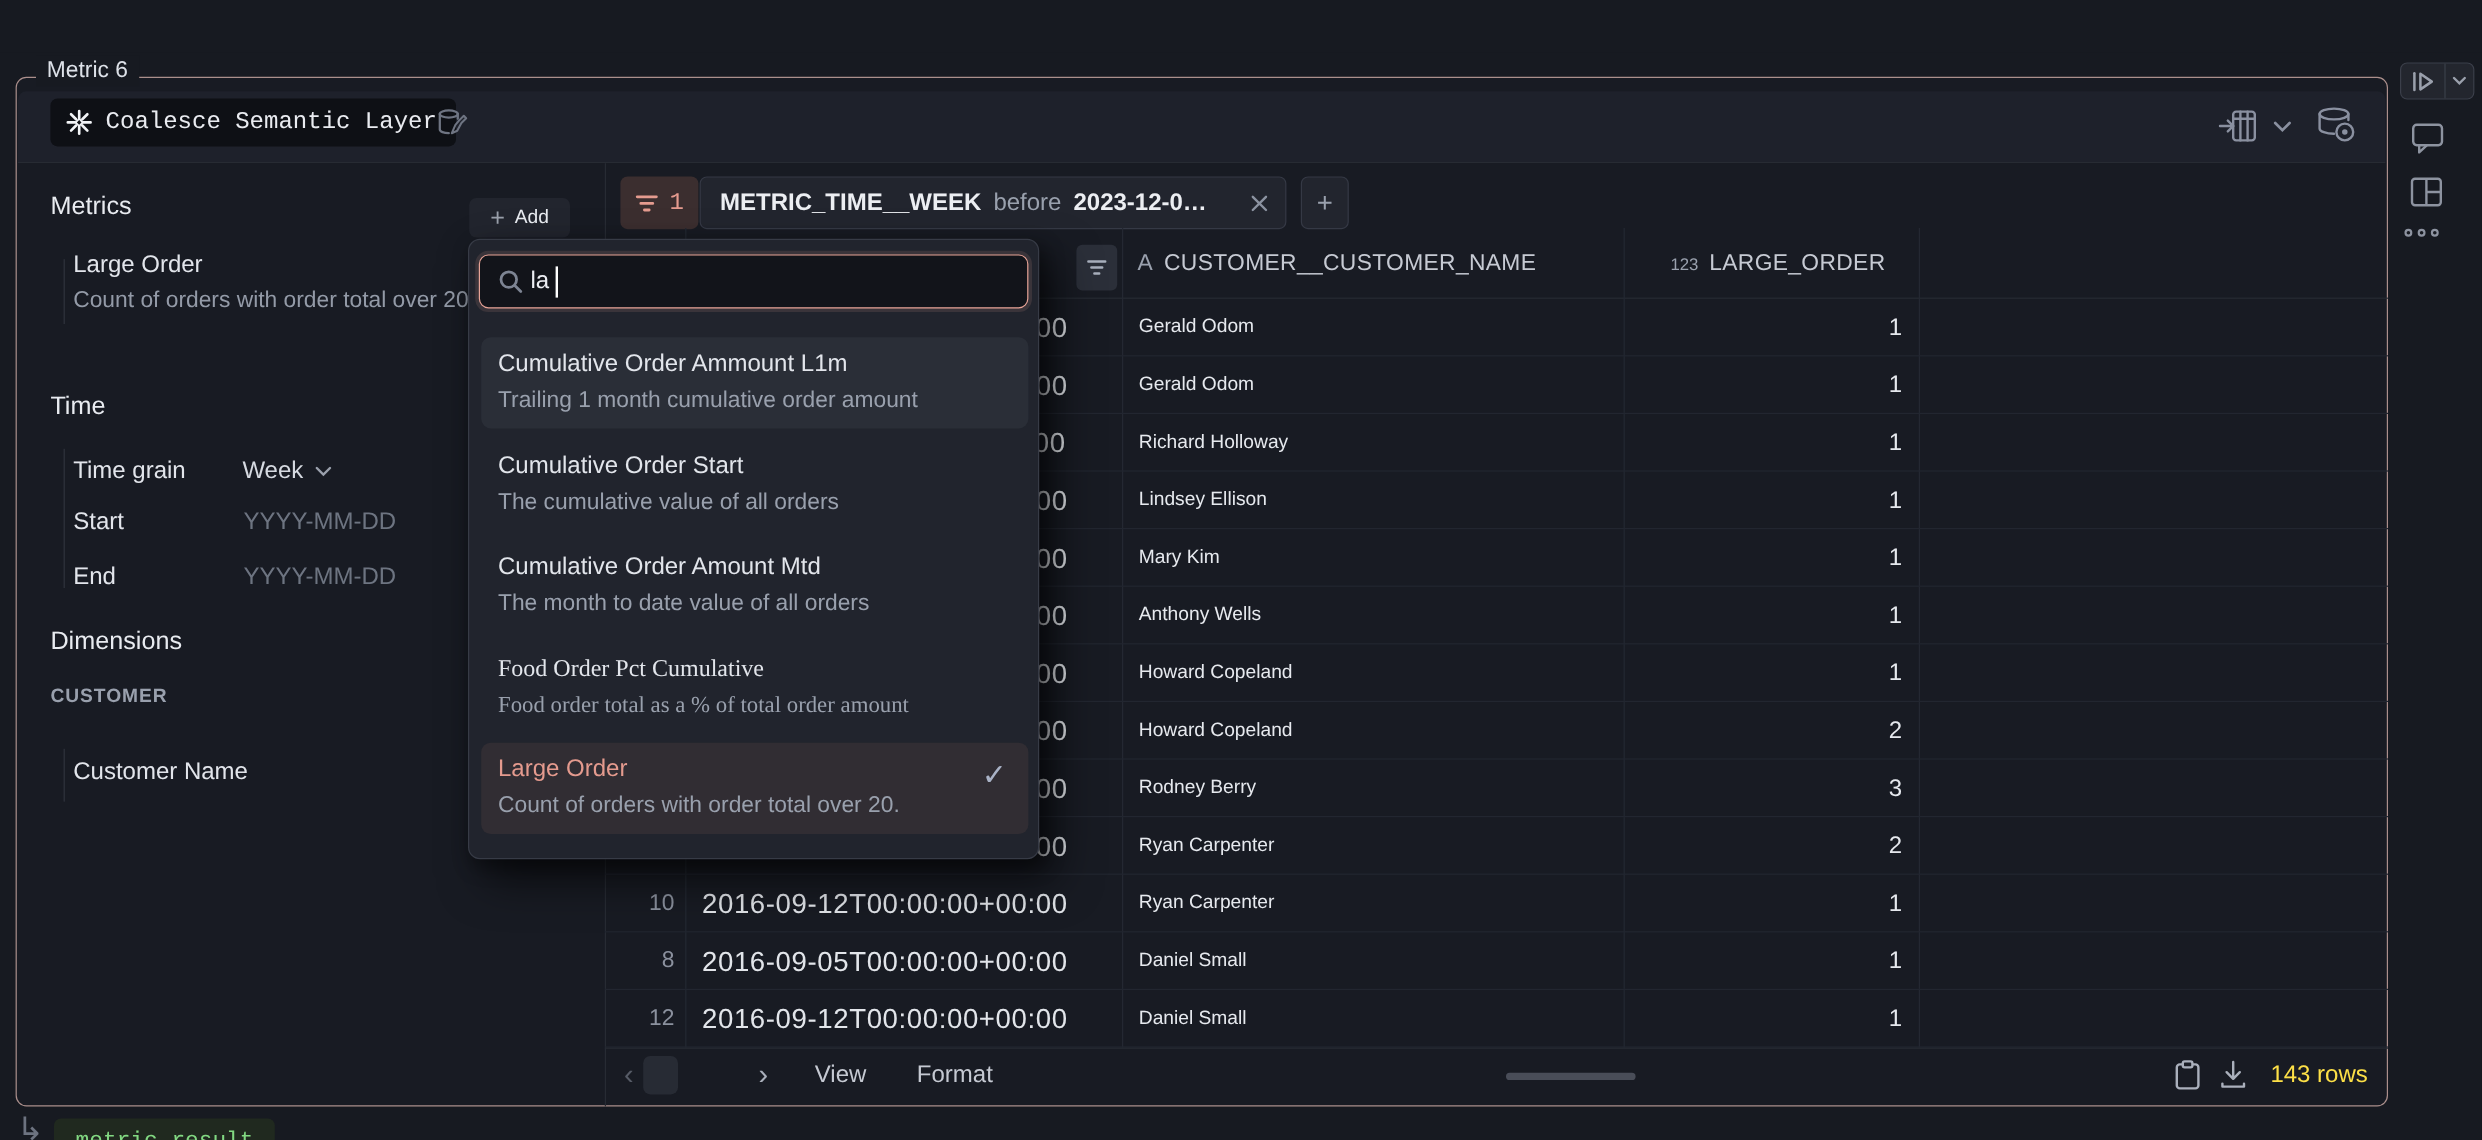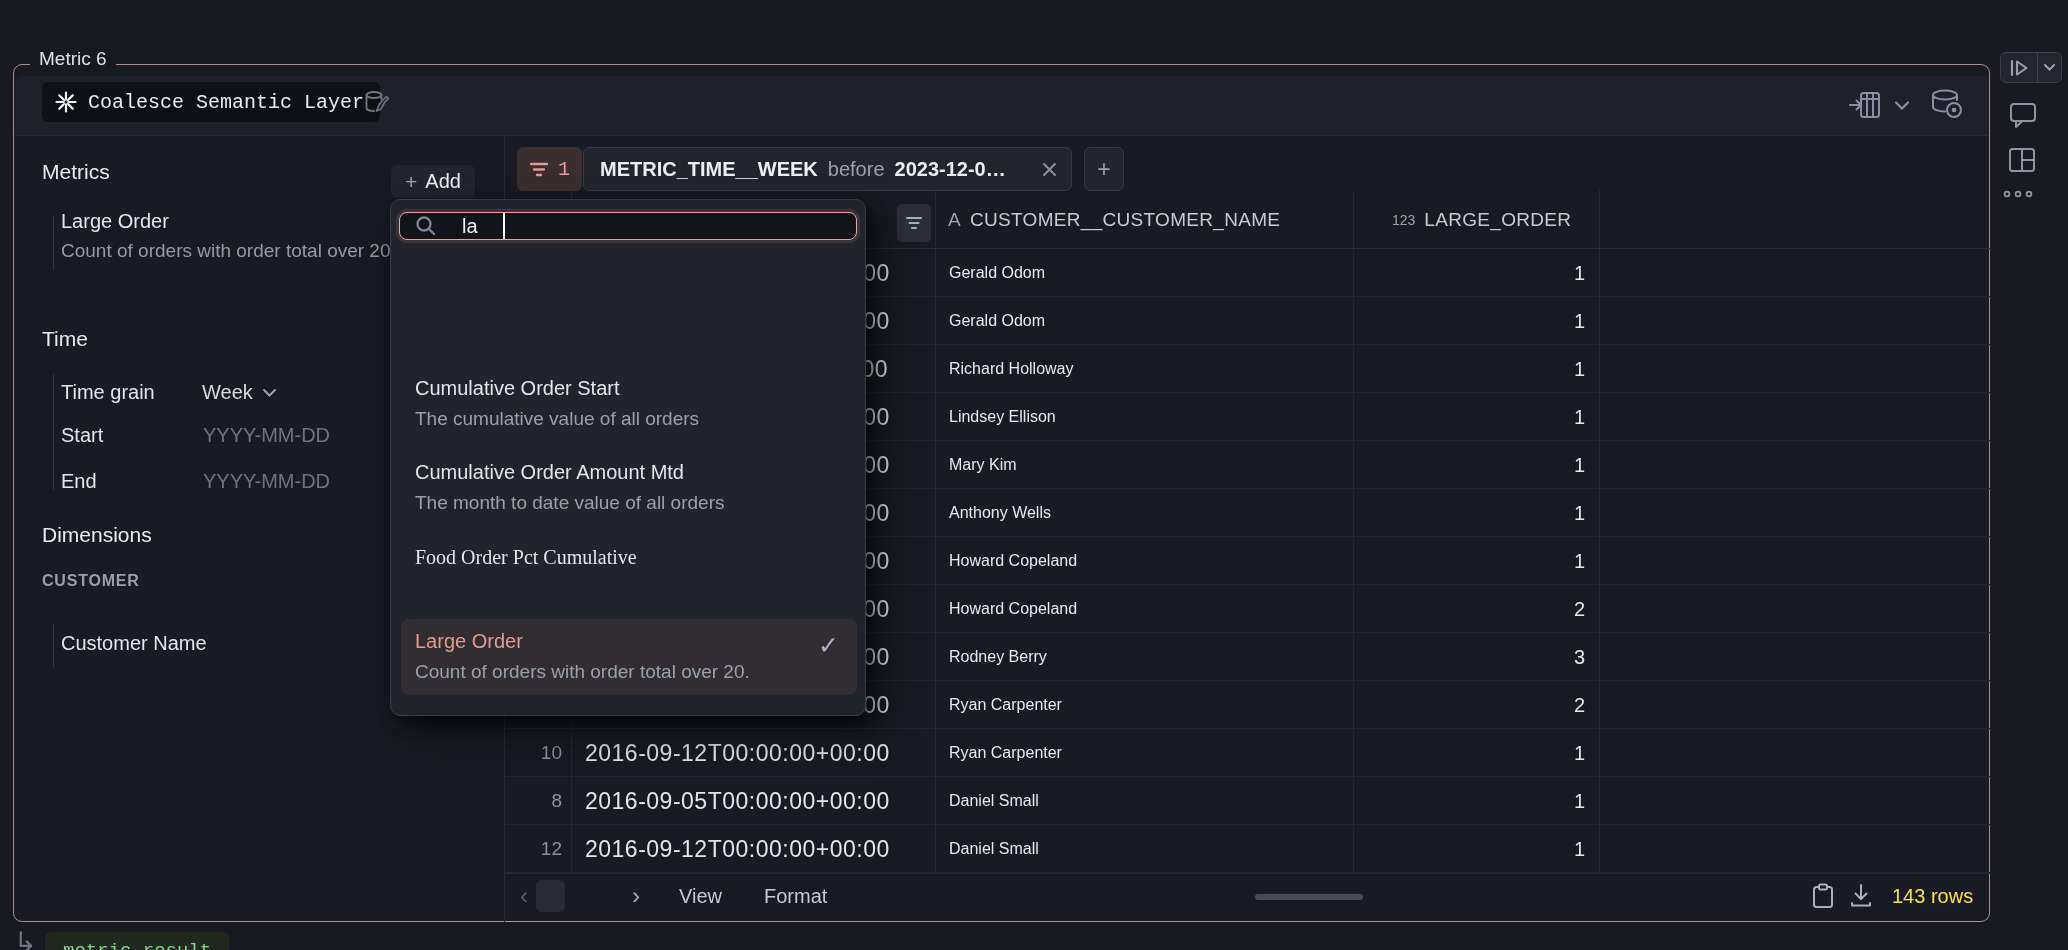--- a/index.html
+++ b/index.html
@@ -35,21 +35,21 @@
   .h1 { font-size:21px; color:#e8ebf0; }
   .lbl { font-size:20px; color:#e2e5eb; }
   .desc { font-size:19px; color:#939aa7; white-space:nowrap; }
   .ph { font-size:20px; color:#6d7481; }
   .val { font-size:20px; color:#d6dae1; display:inline-flex; align-items:center; gap:9px; }
   .caps { font-size:16px; font-weight:bold; letter-spacing:.8px; color:#99a0ad; }
   .tree { width:1px; background:#30343e; }
   .add-btn { left:391px; top:121px; width:84px; height:33px; background:#22252e; border-radius:6px;
     display:flex; align-items:center; justify-content:center; gap:8px; }
   .add-btn .plus { color:#9aa0ab; font-size:21px; }
-  .add-btn .txt { color:#e9ecf1; font-size:20px; }
+  .add-btn .txt { color:#e9ecf1; font-size:16px; }
 
   .vdiv { left:504px; top:92px; width:1px; height:786px; background:#272b33; }
 
   
   .fcount { left:517px; top:103px; height:44px; padding:0 12px; background:#3b2e2f; border-radius:6px;
     display:inline-flex; align-items:center; gap:9px; color:#e59b8f; font-size:20px;
     font-family:"Liberation Mono","DejaVu Sans Mono",monospace; }
   .fchip { left:583px; top:103px; height:44px; width:489px; background:#22252e;
     border:1px solid #353945; border-radius:6px; display:flex; align-items:center; gap:10px;
     padding:0 14px 0 16px; font-size:20px; }
@@ -89,23 +89,23 @@
     color:#a9afbb; font-size:20px; border-radius:6px; }
   .pg.current { background:#272b34; color:#e9ecf1; }
   .pg-btn { color:#c5c9d2; font-size:20px; margin-left:30px; }
   .foot-ics { left:1810px; top:838px; display:flex; align-items:center; gap:12px; color:#aab0bc; }
   .rowcount { color:#fde047; font-size:20px; margin-left:6px; }
 
   
   .dropdown { left:390px; top:155px; width:476px; height:517px; background:#21242d;
     border:1px solid #373b46; border-radius:10px; z-index:9;
     box-shadow: 14px 18px 36px rgba(0,0,0,.55), 4px 6px 16px rgba(0,0,0,.4); }
-  .search { position:absolute; left:8px; top:12px; width:458px; height:28px; background:#12141a;
+  .search { position:absolute; left:8px; top:12px; width:458px; height:45px; background:#12141a;
     border:1.6px solid #e7a396; border-radius:8px; box-shadow:0 0 0 3px rgba(231,163,150,.13);
-    display:flex; align-items:center; gap:24px; padding:0 14px; }
+    display:flex; align-items:center; gap:4px; padding:0 14px; }
   .search .q { color:#eceef3; font-size:20px; }
   .caret { display:inline-block; width:2px; height:26px; background:#ffffff; margin-left:1px; vertical-align:-5px; }
   .mitem { position:absolute; left:10px; width:456px; height:76px; border-radius:8px; padding:11px 16px 0 14px; }
   .mitem .t { font-size:20px; color:#e2e5eb; }
   .mitem .d { font-size:19px; color:#99a0ad; margin-top:8px; }
   .mitem.hover { background:#2a2e37; }
   .mitem.selected { background:#312d33; }
   .mitem.selected .t { color:#e49a8e; }
   .mitem .check { display:none; position:absolute; right:18px; top:12px; color:#a9b2c6; font-size:25px; }
   .mitem.selected .check { display:block; }
@@ -389,32 +389,38 @@
     <div class="search">
       <span>
         <svg width="24" height="24" viewBox="0 0 24 24" fill="none" stroke="#7d8493" stroke-width="2.3" stroke-linecap="round">
           <circle cx="10" cy="10" r="6.5"></circle>
             <path d="M15 15l5 5"></path>
         </svg>
       </span>
       <span class="q">la</span>
         <span class="caret"></span>
     </div>
+    <div class="mitem hover" style="top: 81px;">
+        <div class="t">Cumulative Order Ammount L1m</div>
+        <div class="d">Trailing 1 month cumulative order amount</div>
+
+      </div>
       <div class="mitem" style="top: 165.5px;">
         <div class="t">Cumulative Order Start</div>
         <div class="d">The cumulative value of all orders</div>
 
       </div>
       <div class="mitem" style="top: 250px;">
         <div class="t">Cumulative Order Amount Mtd</div>
         <div class="d">The month to date value of all orders</div>
 
       </div>
       <div class="mitem" style="top: 334.5px; font-family: Liberation Serif, serif;">
         <div class="t">Food Order Pct Cumulative</div>
+        <div class="d">Food order total as a % of total order amount</div>
 
       </div>
       <div class="mitem selected" style="top: 419px;">
         <div class="t">Large Order</div>
         <div class="d">Count of orders with order total over 20.</div>
         <span class="check">✓</span>
       </div>
   </div>
 
   <div class="abs ret">↳</div>

